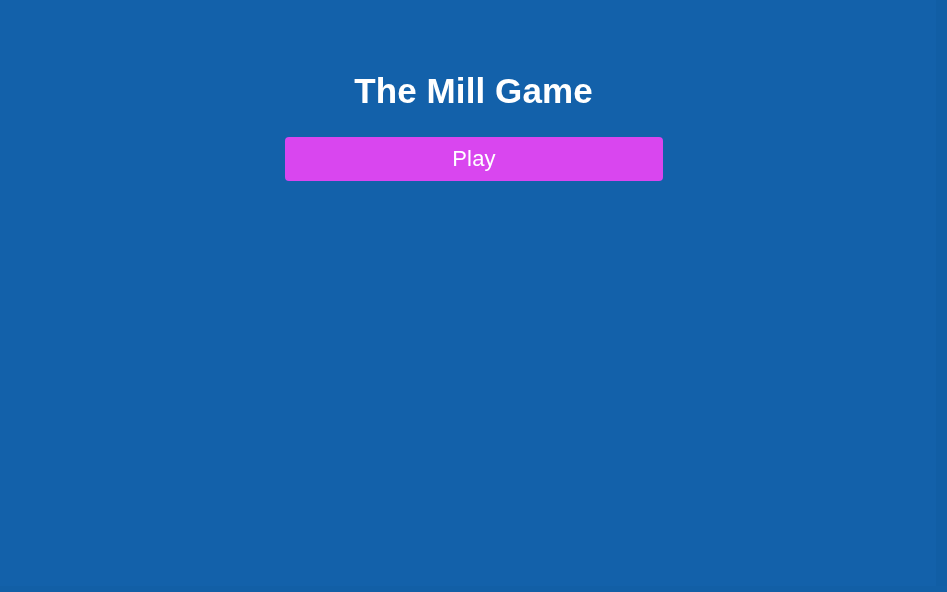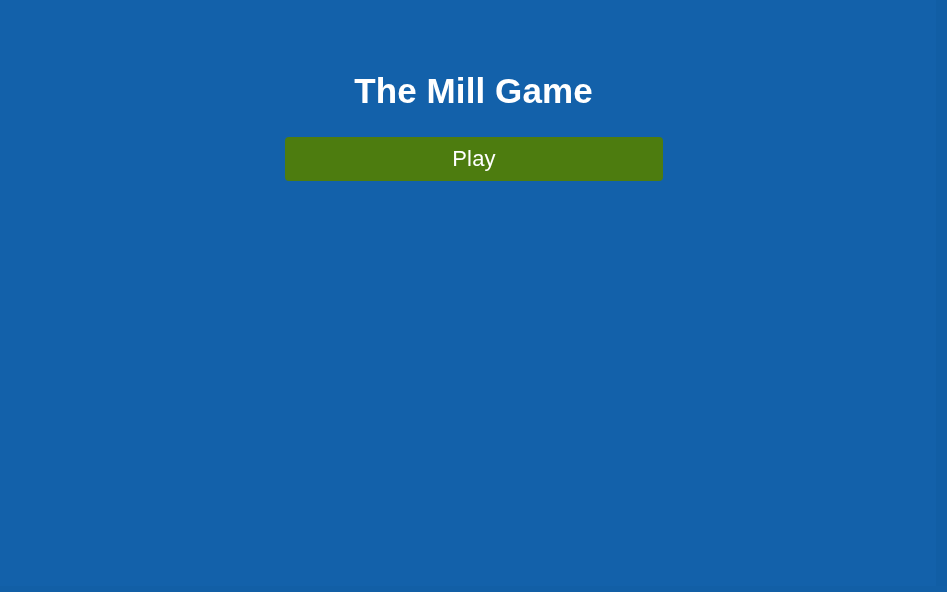--- a/index.html
+++ b/index.html
@@ -81,21 +81,21 @@
     gap: 10px;
   }
 
   .menu-button {
     display: flex;
     align-items: center;
     justify-content: center;
     width: 378px;
     height: 44px;
     box-sizing: border-box;
-    background: #4d7c0f;
+    background: #d946ef;
     color: #ffffff;
     border: none;
     border-radius: 4px;
     font-family: "Liberation Sans", sans-serif;
     font-size: 22px;
     font-weight: normal;
     line-height: 26px;
     letter-spacing: 0.15px;
     cursor: pointer;
     padding: 0;

